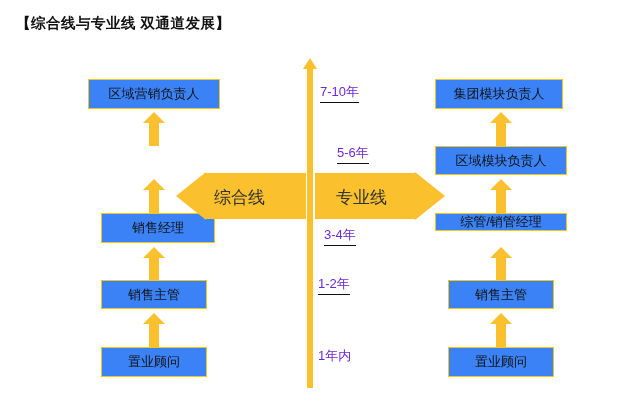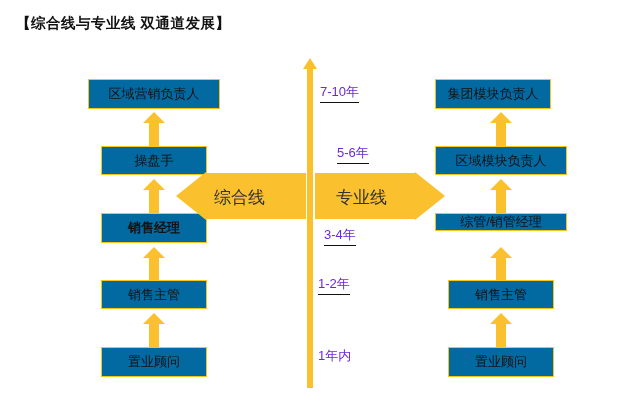--- a/index.html
+++ b/index.html
@@ -28,21 +28,21 @@
     font-weight: bold;
     color: #111111;
     letter-spacing: 0.5px;
     white-space: nowrap;
   }
   
   .node {
     position: absolute;
     box-sizing: border-box;
     border: 1.5px solid #f5c518;
-    background: #0369a1;
+    background: #3b82f6;
     color: #111111;
     font-size: 13px;
     display: flex;
     align-items: center;
     justify-content: center;
     white-space: nowrap;
   }
   
   .uparrow {
     position: absolute;
@@ -146,41 +146,40 @@
 <div id="stage">
 
   <div class="title">【综合线与专业线  双通道发展】</div>
 
   <div class="node" style="left:88px; top:79px; width:132px; height:30px;">区域营销负责人</div>
   <div class="uparrow" style="left:143px; top:112px; height:34px;">
     <div class="head"></div>
     <div class="shaft" style="top:10px; height:24px;"></div>
   </div>
 
-  <div class="node" style="left:101px; top:146px; width:106px; height:29px;">操盘手</div>
   <div class="uparrow" style="left:143px; top:179px; height:34px;">
     <div class="head"></div>
     <div class="shaft" style="top:10px; height:24px;"></div>
   </div>
 
-  <div class="node" style="left:101px; top:213px; width:106px; height:30px;font-weight:bold;">销售经理</div>
+  <div class="node" style="left:101px; top:213px; width:114px; height:30px;">销售经理</div>
   <div class="uparrow" style="left:143px; top:247px; height:33px;">
     <div class="head"></div>
     <div class="shaft" style="top:10px; height:23px;"></div>
   </div>
 
   <div class="node" style="left:101px; top:280px; width:106px; height:29px;">销售主管</div>
   <div class="uparrow" style="left:143px; top:313px; height:34px;">
     <div class="head"></div>
     <div class="shaft" style="top:10px; height:24px;"></div>
   </div>
 
   <div class="node" style="left:101px; top:347px; width:106px; height:30px;">置业顾问</div>
 
-  <div class="node" style="left:435px; top:79px; width:116px; height:30px;">集团模块负责人</div>
+  <div class="node" style="left:435px; top:79px; width:128px; height:30px;">集团模块负责人</div>
   <div class="uparrow" style="left:490px; top:112px; height:34px;">
     <div class="head"></div>
     <div class="shaft" style="top:10px; height:24px;"></div>
   </div>
 
   <div class="node" style="left:435px; top:146px; width:132px; height:29px;">区域模块负责人</div>
   <div class="uparrow" style="left:490px; top:179px; height:34px;">
     <div class="head"></div>
     <div class="shaft" style="top:10px; height:24px;"></div>
   </div>

